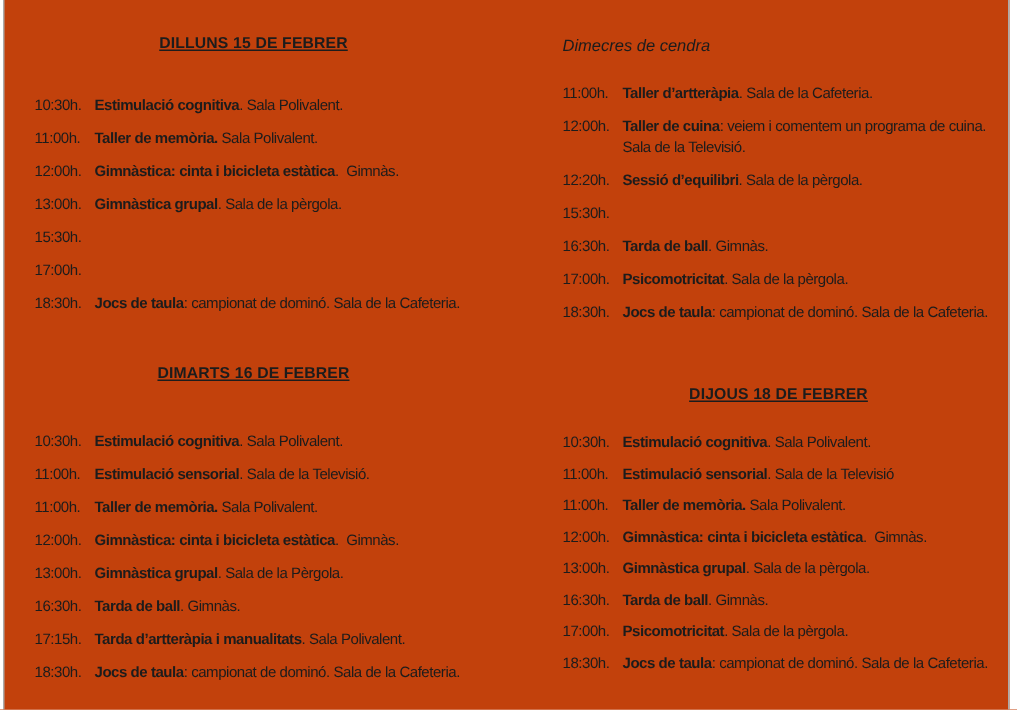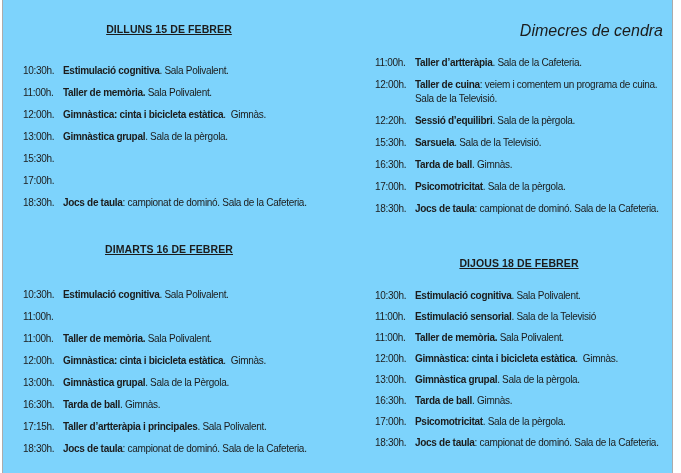--- a/index.html
+++ b/index.html
@@ -3,36 +3,36 @@
 <meta charset="utf-8">
 <style>
   html,body{margin:0;padding:0;}
   body{
     width:681px;height:473px;background:#ffffff;position:relative;overflow:hidden;
     font-family:"Liberation Sans",sans-serif;color:#1c1c1c;
   }
   .page{
     position:absolute;left:2px;top:0;width:671px;height:473px;
     border-left:1px solid #ababab;border-right:1px solid #ababab;
-    background:#7dd3fc;box-sizing:border-box;
+    background:#c2410c;box-sizing:border-box;
   }
   .col{position:absolute;top:0;height:473px;}
   .col-left{left:20px;width:292px;}
   .col-right{left:372px;width:288px;}
   .section{position:absolute;left:0;width:100%;}
   .sec-0-0{top:22px;}
   .sec-0-1{top:242px;}
   .sec-1-0{top:24px;}
   .sec-1-1{top:256px;}
   .title{
     text-align:center;font-weight:bold;text-decoration:underline;
     font-size:10.5px;line-height:14px;letter-spacing:0.1px;white-space:nowrap;
   }
   .subtitle{
-    text-align:right;font-style:italic;font-size:16px;line-height:14px;
+    text-align:left;font-style:italic;font-size:11px;line-height:14px;
   }
   .items{margin-top:28px;width:330px;}
   .sec-0-0 .items{margin-top:28px;}
   .sec-0-1 .items{margin-top:32px;}
   .sec-1-0 .items{margin-top:18px;width:302px;}
   .sec-1-1 .items{margin-top:19px;width:302px;}
   .item{
     display:flex;align-items:flex-start;
     font-size:10px;line-height:14px;letter-spacing:-0.3px;
     margin-bottom:8px;
@@ -80,40 +80,41 @@
       </div>
       <div class="section sec-0-1">
         <div class="title">DIMARTS 16 DE FEBRER</div>
         <div class="items">
           <div class="item">
             <span class="time">10:30h.</span>
             <span class="text"><b>Estimulació cognitiva</b><span>. Sala Polivalent.</span></span>
           </div>
           <div class="item">
             <span class="time">11:00h.</span>
+            <span class="text"><b>Estimulació sensorial</b><span>. Sala de la Televisió.</span></span>
           </div>
           <div class="item">
             <span class="time">11:00h.</span>
             <span class="text"><b>Taller de memòria.</b><span> Sala Polivalent.</span></span>
           </div>
           <div class="item">
             <span class="time">12:00h.</span>
             <span class="text"><b>Gimnàstica: cinta i bicicleta estàtica</b><span>.  Gimnàs.</span></span>
           </div>
           <div class="item">
             <span class="time">13:00h.</span>
             <span class="text"><b>Gimnàstica grupal</b><span>. Sala de la Pèrgola.</span></span>
           </div>
           <div class="item">
             <span class="time">16:30h.</span>
             <span class="text"><b>Tarda de ball</b><span>. Gimnàs.</span></span>
           </div>
           <div class="item">
             <span class="time">17:15h.</span>
-            <span class="text"><b>Taller d’artteràpia i principales</b><span>. Sala Polivalent.</span></span>
+            <span class="text"><b>Tarda d’artteràpia i manualitats</b><span>. Sala Polivalent.</span></span>
           </div>
           <div class="item">
             <span class="time">18:30h.</span>
             <span class="text"><b>Jocs de taula</b><span>: campionat de dominó. Sala de la Cafeteria.</span></span>
           </div>
         </div>
       </div>
     </div>
   <div class="col col-right">
       <div class="section sec-1-0">
@@ -127,21 +128,20 @@
             <span class="time">12:00h.</span>
             <span class="text"><b>Taller de cuina</b><span>: veiem i comentem un programa de cuina.
 Sala de la Televisió.</span></span>
           </div>
           <div class="item">
             <span class="time">12:20h.</span>
             <span class="text"><b>Sessió d’equilibri</b><span>. Sala de la pèrgola.</span></span>
           </div>
           <div class="item">
             <span class="time">15:30h.</span>
-            <span class="text"><b>Sarsuela</b><span>. Sala de la Televisió.</span></span>
           </div>
           <div class="item">
             <span class="time">16:30h.</span>
             <span class="text"><b>Tarda de ball</b><span>. Gimnàs.</span></span>
           </div>
           <div class="item">
             <span class="time">17:00h.</span>
             <span class="text"><b>Psicomotricitat</b><span>. Sala de la pèrgola.</span></span>
           </div>
           <div class="item">

